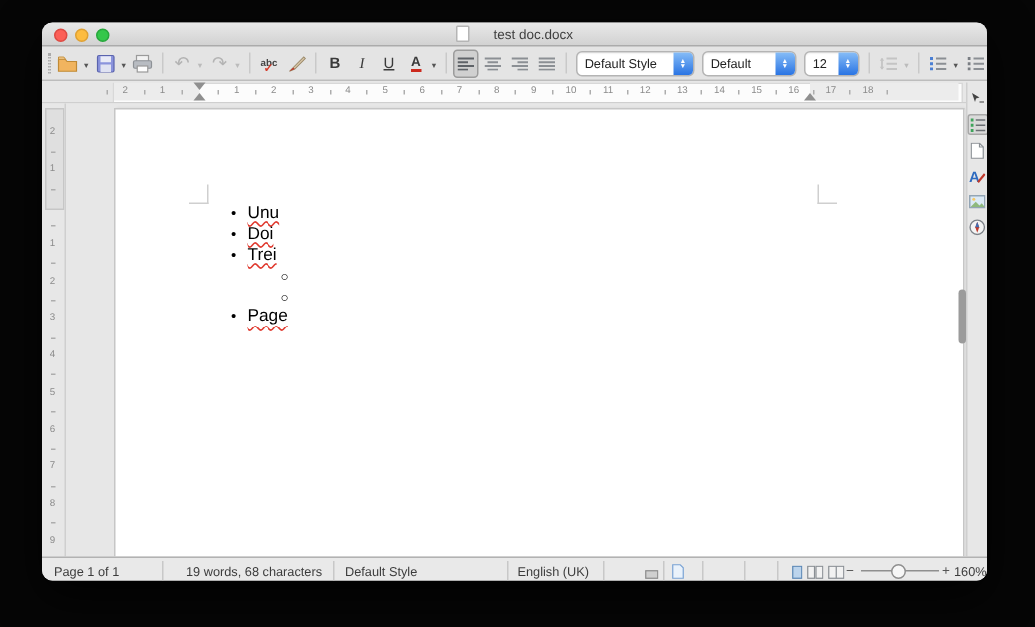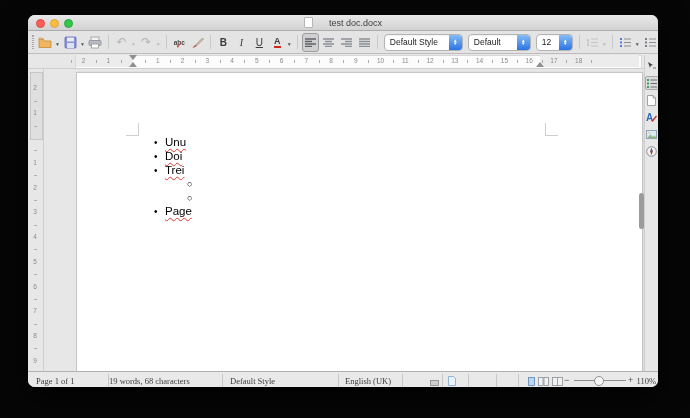--- a/index.html
+++ b/index.html
@@ -76,21 +76,21 @@
   
   .vscroll{position:absolute;right:13px;top:0;width:6px;height:302px;}
   .vthumb{position:absolute;left:0;top:124px;width:5px;height:36px;border-radius:3px;background:#9b9b9b;}
   .sidetabs{position:absolute;right:0;top:-14px;width:13px;height:316px;background:#e7e7e7;
     border-left:1px solid #cfcfcf;display:flex;flex-direction:column;align-items:center;}
   .st-ico{width:13px;height:13px;display:flex;align-items:center;justify-content:center;margin-top:4px;}
   .st-ico.active{background:#dadada;border:1px solid #a8a8a8;border-radius:2px;width:12px;height:12px;}
   
   .statusbar{position:relative;height:17px;background:#e9e9e9;border-top:1px solid #b2b2b2;
     font-size:8.5px;color:#3c3c3c;}
-  .sbf{position:absolute;top:4px;white-space:nowrap;font-family:Liberation Serif, serif;}
+  .sbf{position:absolute;top:4px;white-space:nowrap;}
   .sbd{position:absolute;top:2px;width:1px;height:13px;background:#c8c8c8;}
   .zoomtrack{position:absolute;left:546px;top:8px;width:52px;height:1px;background:#8f8f8f;}
   .zoomnotch{position:absolute;left:571px;top:5px;width:1px;height:7px;background:#8f8f8f;}
   .zoomhandle{position:absolute;left:566px;top:4px;width:8px;height:8px;border-radius:50%;
     background:#f7f7f7;border:1px solid #8f8f8f;}
   .zoomsign{position:absolute;top:3px;font-size:9px;color:#555;}
 </style>
 </head>
 <body>
 
@@ -421,21 +421,21 @@
               <path d="M5.5 1.8 L6.8 5.5 L5.5 9.2 L4.2 5.5z" fill="#c0392b"></path>
               <path d="M5.5 1.8 L6.8 5.5 L4.2 5.5z" fill="#3f6fb5"></path>
             </svg>
       </span>
     </div>
   </div>
 
   <div class="statusbar">
     <span class="sbf" style="left:8px;">Page 1 of 1</span>
     <span class="sbd" style="left:80px;"></span>
-    <span class="sbf" style="left:81px;">19 words, 68 characters</span>
+    <span class="sbf" style="left:96px;">19 words, 68 characters</span>
     <span class="sbd" style="left:194px;"></span>
     <span class="sbf" style="left:202px;">Default Style</span>
     <span class="sbd" style="left:310px;"></span>
     <span class="sbf" style="left:317px;">English (UK)</span>
     <span class="sbd" style="left:374px;"></span>
     <span class="sbf" style="left:402px;top:6px;">
       <svg width="9" height="6" viewBox="0 0 9 6">
             <rect x=".5" y=".5" width="8" height="5" fill="#cfcfcf" stroke="#8a8a8a" stroke-width=".8"></rect>
           </svg>
     </span>
@@ -459,17 +459,17 @@
       <svg width="11" height="9" viewBox="0 0 11 9">
             <rect x=".5" y=".5" width="10" height="8" fill="#f2f2f2" stroke="#8a8f94" stroke-width=".8"></rect>
             <line x1="5.5" y1=".5" x2="5.5" y2="8.5" stroke="#8a8f94" stroke-width=".8"></line>
           </svg>
     </span>
     <span class="zoomsign" style="left:536px;">−</span>
     <span class="zoomtrack"></span>
     <span class="zoomnotch"></span>
     <span class="zoomhandle"></span>
     <span class="zoomsign" style="left:600px;">+</span>
-    <span class="sbf" style="left:608px;width:20px;text-align:right;">110%</span>
+    <span class="sbf" style="left:608px;width:20px;text-align:right;">160%</span>
   </div>
 
  </div>
 </div>
 
 </body></html>

